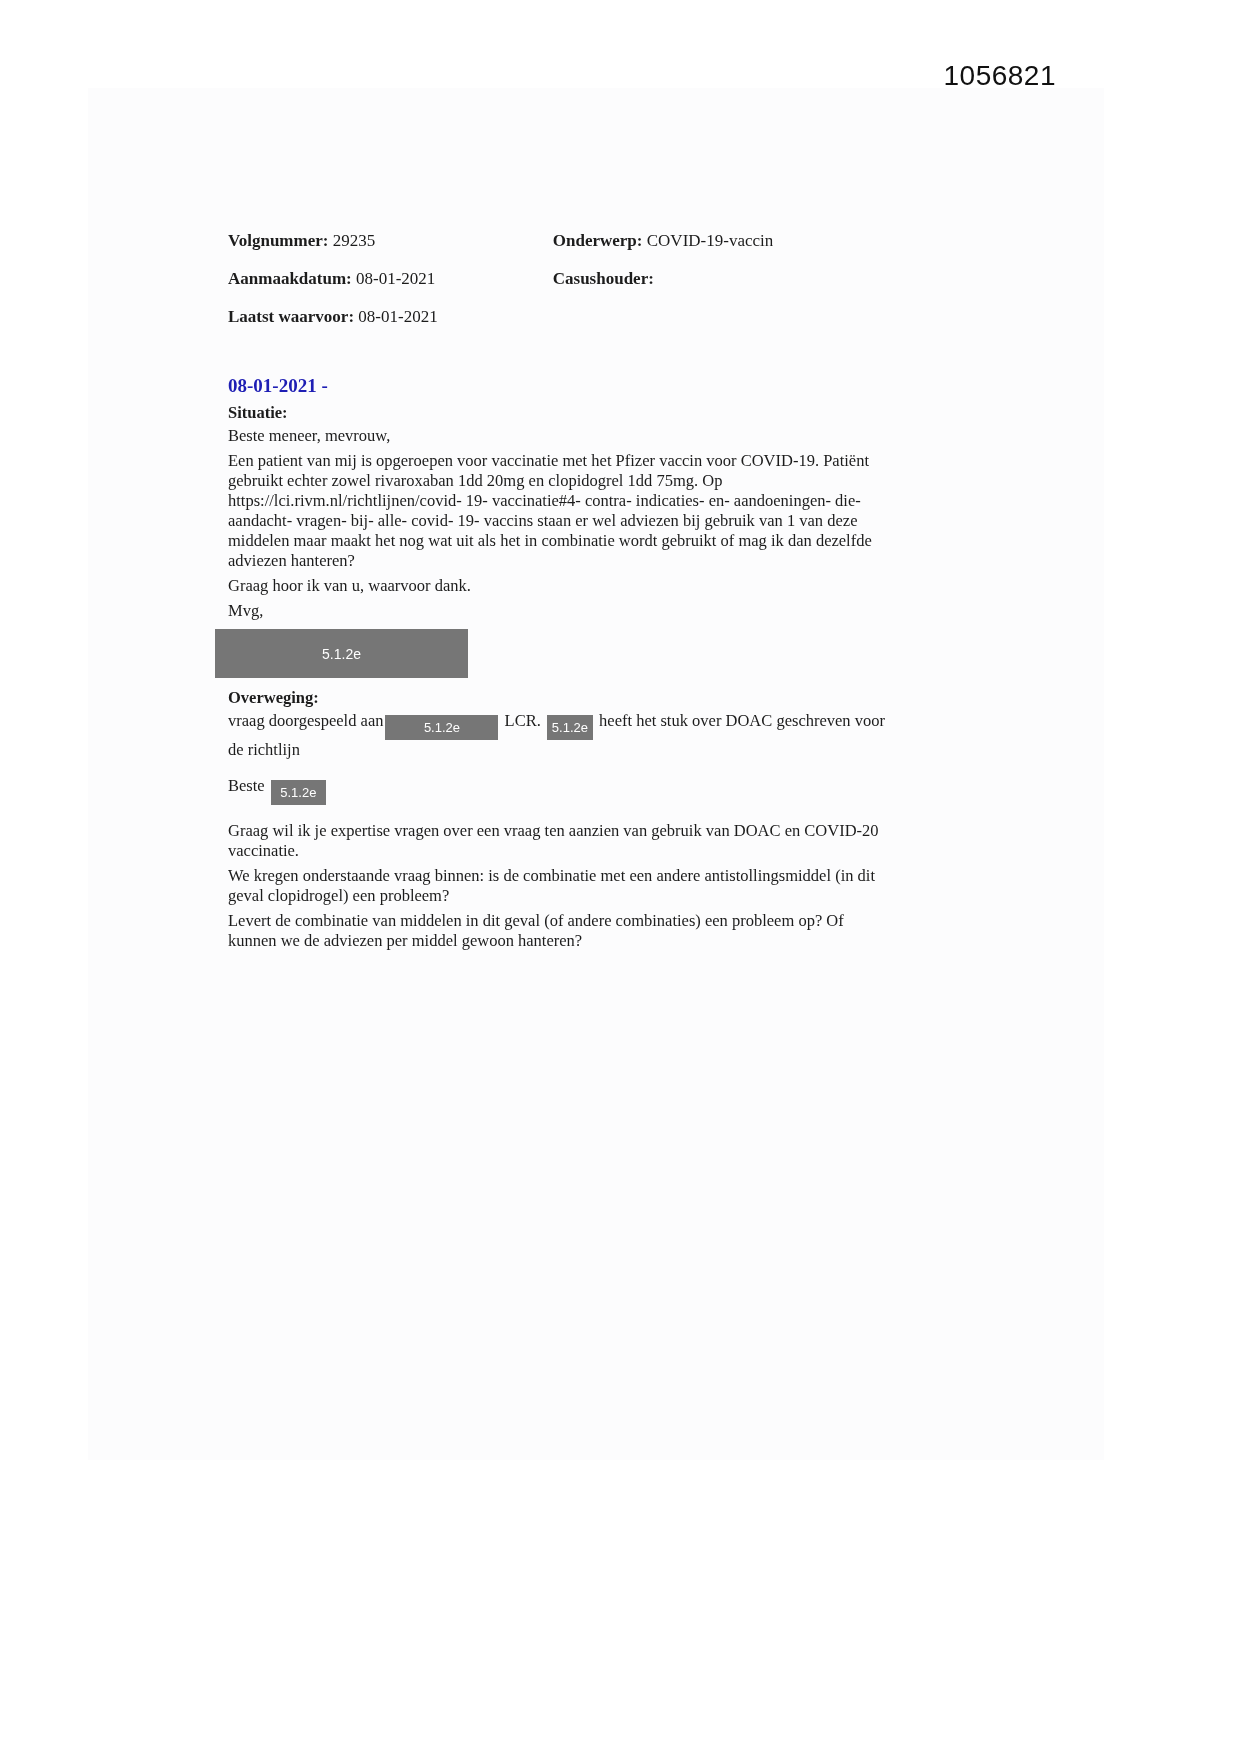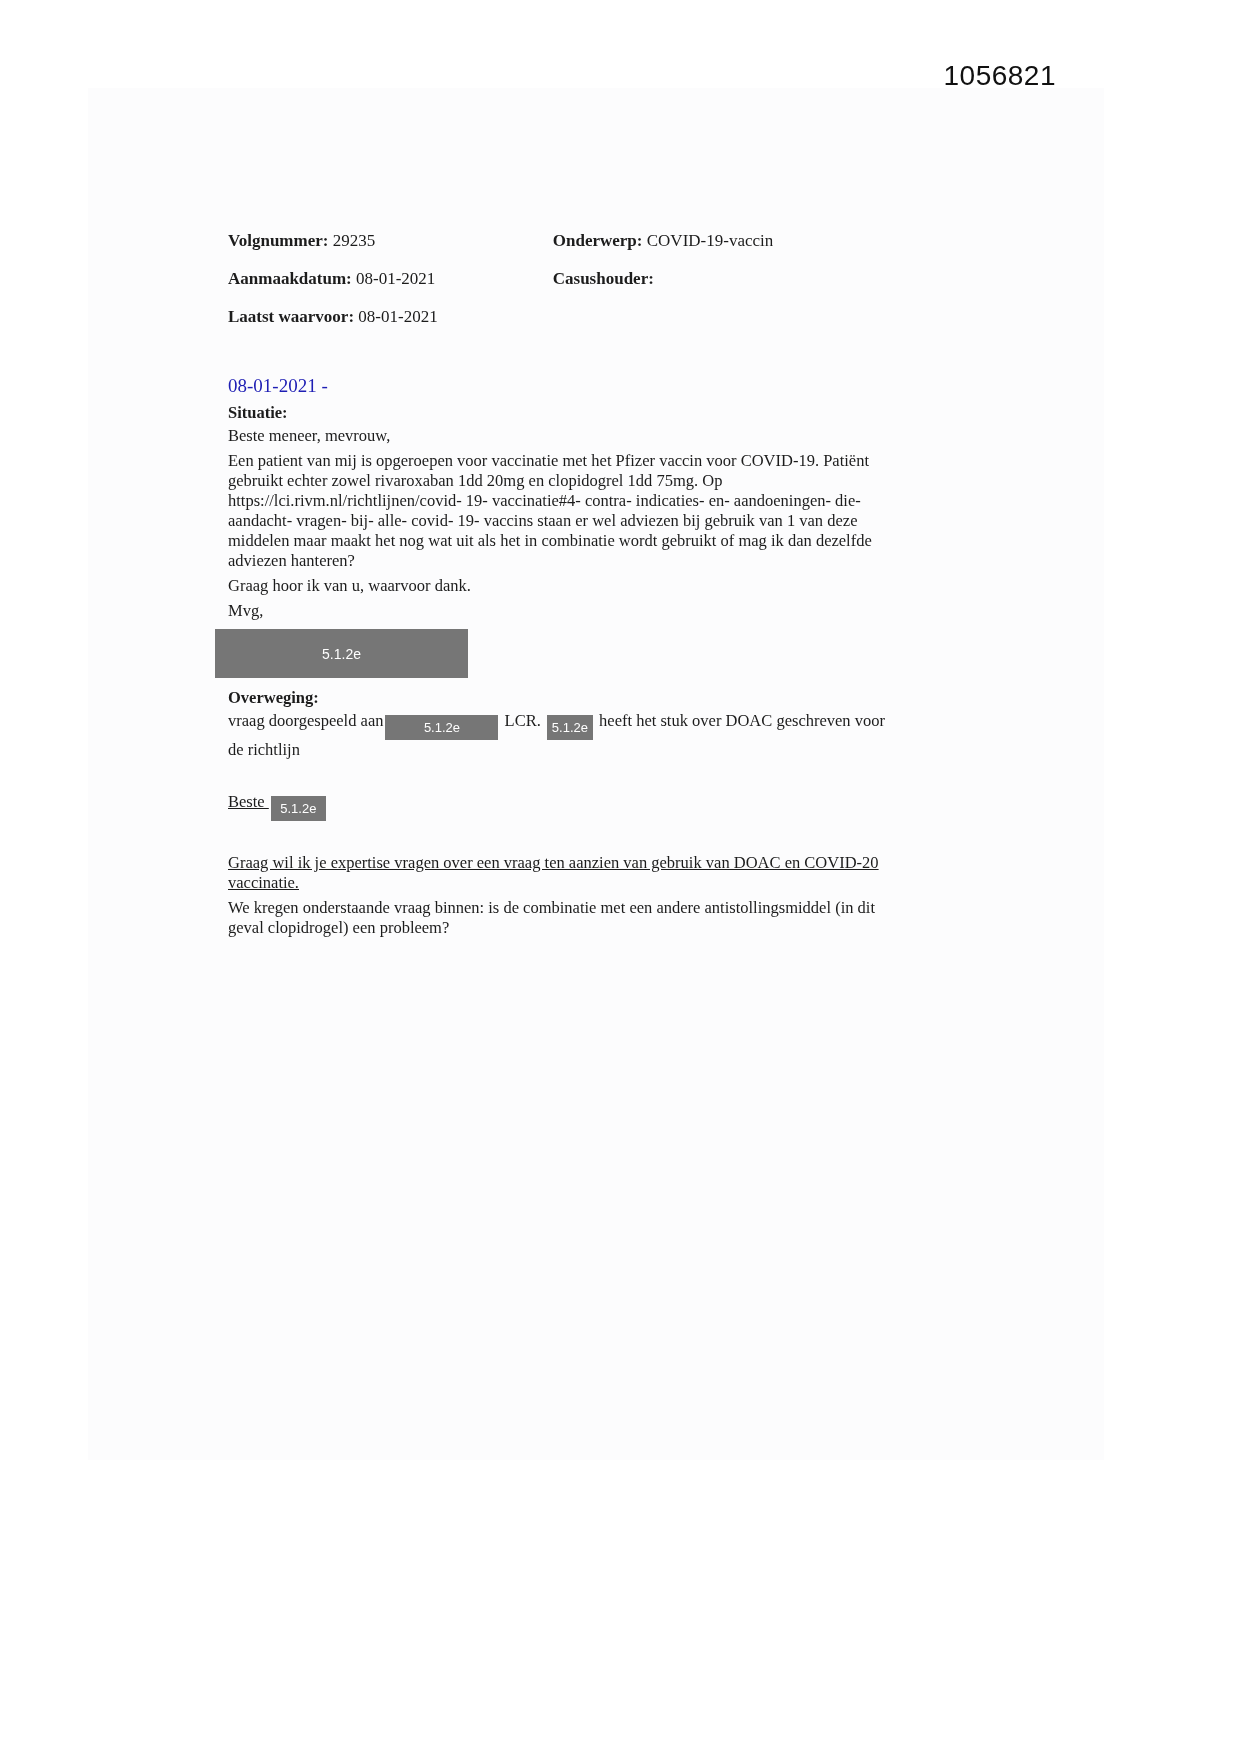--- a/index.html
+++ b/index.html
@@ -51,34 +51,33 @@
   .content {
     position: absolute;
     left: 228px;
     top: 376px;
     width: 668px;
     font-size: 16.5px;
     line-height: 20px;
   }
   .date-heading {
     color: var(--accent-blue, #1e1eb4);
-    font-weight: normal;
+    font-weight: bold;
     font-size: 19px;
     margin: 0 0 7px 0;
   }
   .para {
     margin: 0 0 5px 0;
   }
   .para.bold-heading {
     font-weight: bold;
     margin-bottom: 3px;
   }
   .para.extra-gap {
-    margin-top: 32px;
-    text-decoration: underline;
+    margin-top: 16px;
   }
   .redaction-chip {
     display: inline-block;
     background: var(--redaction-gray, #767676);
     color: #ffffff;
     font-family: "Liberation Sans", sans-serif;
     font-size: 13px;
     line-height: 25px;
     height: 25px;
     text-align: center;
@@ -147,14 +146,15 @@
       <div class="para">Graag hoor ik van u, waarvoor dank.</div>
       <div class="para">Mvg,</div>
       <div class="big-redaction">
         <span>5.1.2e</span>
       </div>
       <div class="para bold-heading">Overweging:</div>
       <div class="para">vraag doorgespeeld aan<span class="redaction-chip" style="min-width: 113px;">5.1.2e</span> LCR. <span class="redaction-chip" style="min-width: 46px;">5.1.2e</span> heeft het stuk over DOAC geschreven voor de richtlijn</div>
       <div class="para extra-gap">Beste <span class="redaction-chip" style="min-width: 55px;">5.1.2e</span></div>
       <div class="para extra-gap">Graag wil ik je expertise vragen over een vraag ten aanzien van gebruik van DOAC en COVID-20 vaccinatie.</div>
       <div class="para">We kregen onderstaande vraag binnen: is de combinatie met een andere antistollingsmiddel (in dit geval clopidrogel) een probleem?</div>
+      <div class="para">Levert de combinatie van middelen in dit geval (of andere combinaties) een probleem op? Of kunnen we de adviezen per middel gewoon hanteren?</div>
     </div>
 </div>
 
 </body></html>

